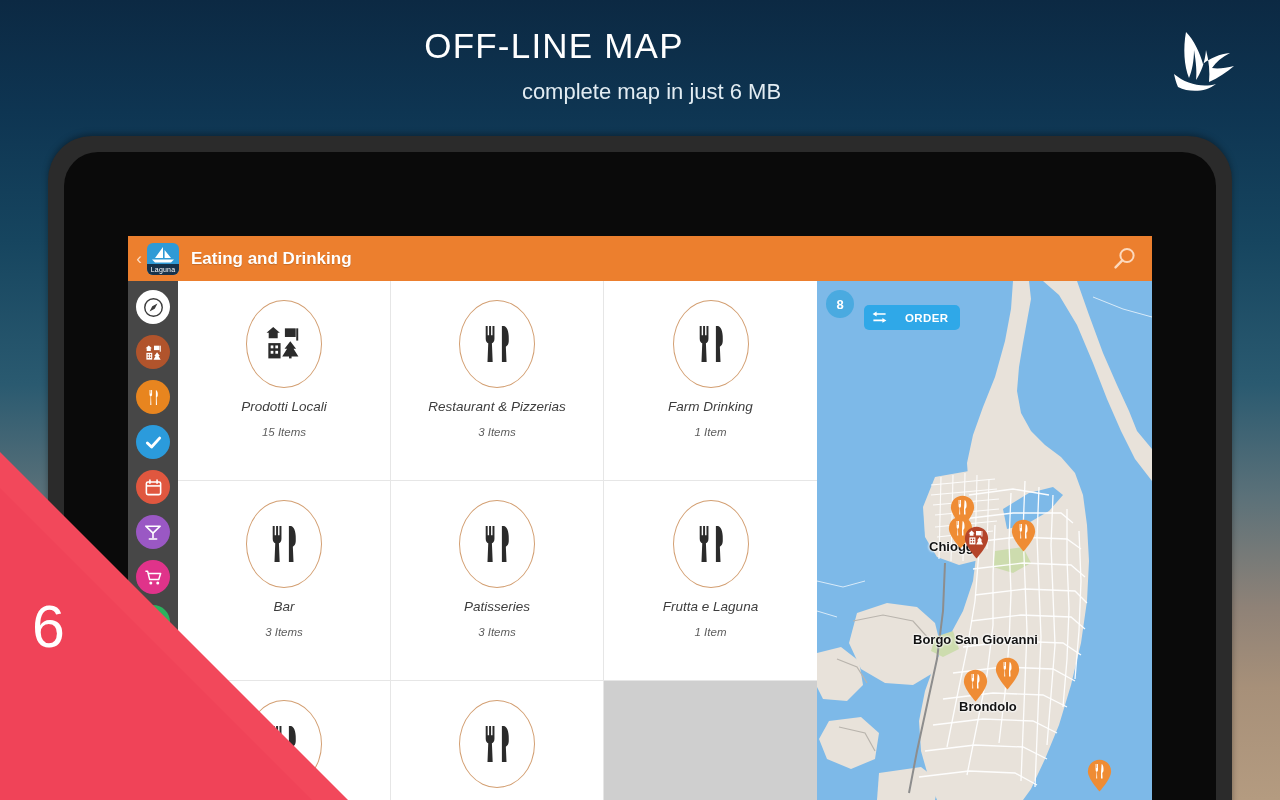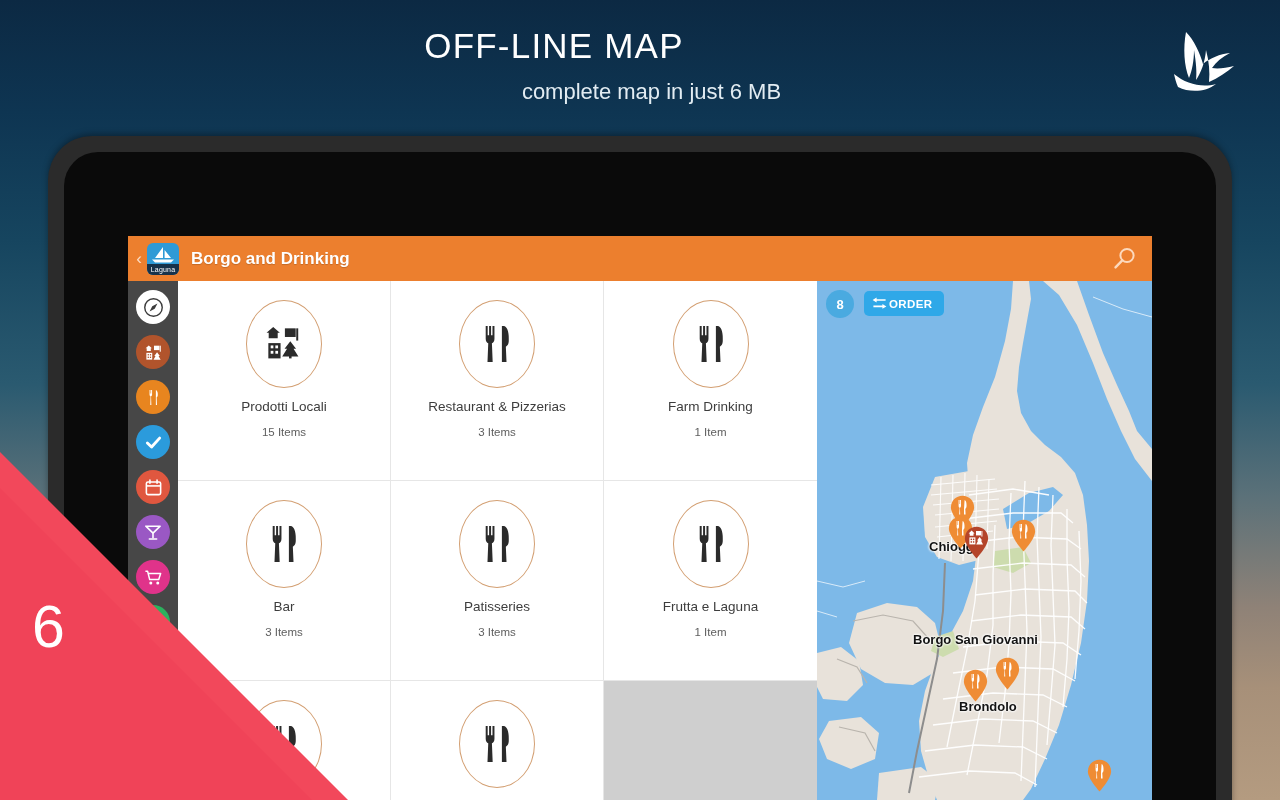--- a/index.html
+++ b/index.html
@@ -101,44 +101,44 @@
   
   #grid {
     flex:1; background:#ffffff; display:grid;
     grid-template-columns:repeat(3,1fr);
     grid-auto-rows:200px;
     align-content:start;
   }
   .cell {
     border-right:1px solid #e6e6e6; border-bottom:1px solid #e6e6e6;
     display:flex; flex-direction:column; align-items:center;
-    padding-top:19px; background:#ffffff;
+    padding-top:19px; background:#ffffff;font-style:italic;
   }
   .cell:nth-child(3n) { border-right:none; }
   .cell.empty { background:#cfcfcf; border-right:none; }
   .cell-icon {
     width:76px; height:88px; border:1px solid #d39f72; border-radius:50%;
     display:flex; align-items:center; justify-content:center; margin-bottom:11px;
   }
   .cell-title { font-size:13.5px; color:#3d3d3d; margin-bottom:12px; }
   .cell-count { font-size:11.5px; color:#5e5e5e; }
 
   
   #map-panel { width:335px; flex:none; position:relative; background:#7db9e8; overflow:hidden; }
   #map-canvas { position:absolute; inset:0; }
   #map-badge {
     position:absolute; left:9px; top:9px; width:28px; height:28px;
     border-radius:50%; background:#4aaae0; color:#ffffff;
     font-size:13px; display:flex; align-items:center; justify-content:center;
     font-weight:bold;
   }
   #order-btn {
-    position:absolute; left:47px; top:10px; height:25px;
+    position:absolute; left:47px; top:24px; height:25px;
     background:#2fa8e8; border-radius:5px; padding:0 11px 0 8px;
-    display:flex; align-items:center; gap:2px;
+    display:flex; align-items:center; gap:18px;
     color:#ffffff; font-size:11.5px; font-weight:bold; letter-spacing:.4px;
   }
   .map-label {
     position:absolute; color:#131313; font-size:13px; font-weight:bold;
     text-shadow:0 0 3px #ffffff, 0 0 3px #ffffff, 0 0 2px #ffffff;
     white-space:nowrap;
   }
   .pin { position:absolute; width:25px; height:33px; }
 
   
@@ -189,21 +189,21 @@
     <div id="back-chevron">‹</div>
 
     <div id="app-icon">
       <svg class="sail" viewBox="0 0 26 17">
         <path fill="#ffffff" d="M13 1 L13 12 L5 12 Z M14.6 4 L14.6 12 L21 12 Z"></path>
         <path fill="#ffffff" d="M2 13.6 L24 13.6 L21 16.4 L5 16.4 Z"></path>
       </svg>
       <div class="label">Laguna</div>
     </div>
 
-    <div id="app-title">Borgo and Drinking</div>
+    <div id="app-title">Eating and Drinking</div>
 
     <svg id="search-icon-btn" viewBox="0 0 28 28">
       <circle cx="17" cy="10.5" r="6.6" fill="none" stroke="#fcd9bd" stroke-width="2"></circle>
       <line x1="12.3" y1="15.4" x2="5.5" y2="22.4" stroke="#fcd9bd" stroke-width="2.4" stroke-linecap="round"></line>
     </svg>
   </div>
 
   <div id="app-body">
 
     <div id="rail">

